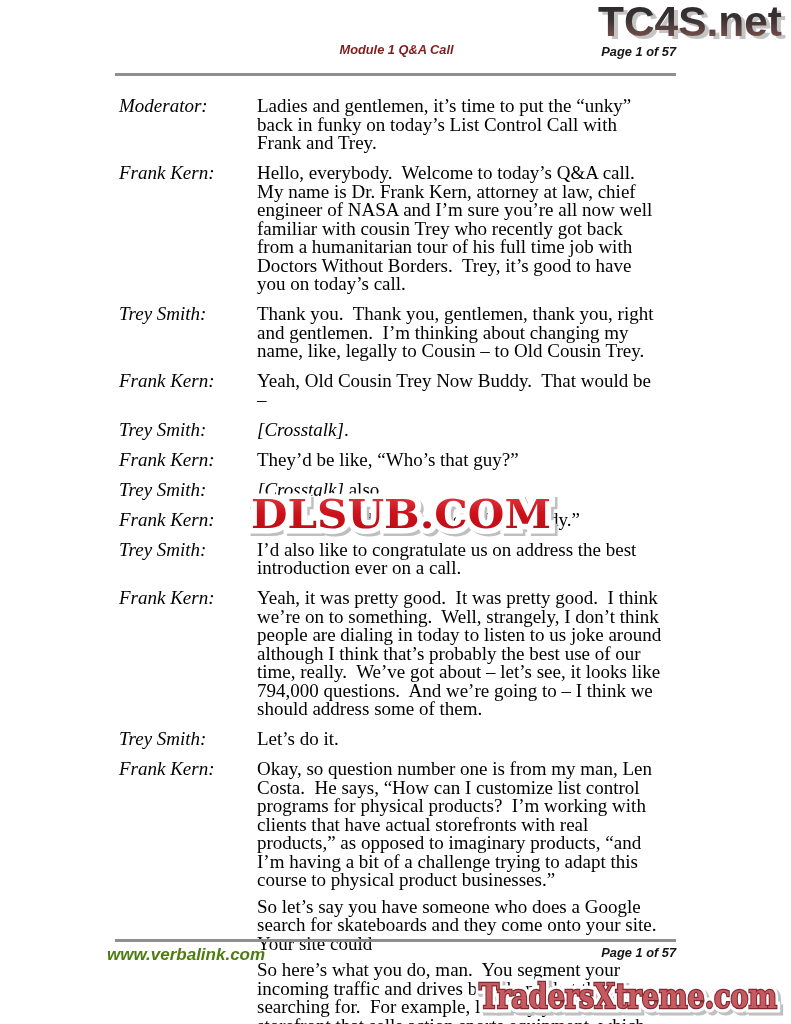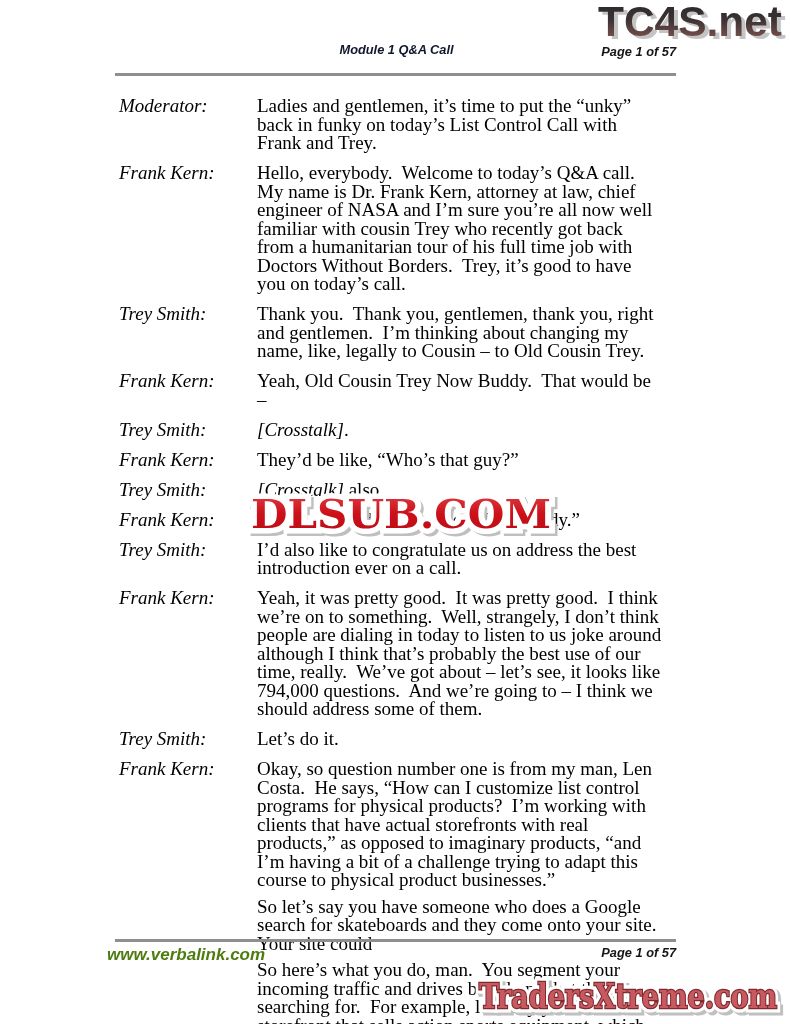--- a/index.html
+++ b/index.html
@@ -13,21 +13,21 @@
     color: #000;
   }
   
   .hdr-center {
     position: absolute;
     left: 117px; top: 42px; width: 559px;
     text-align: center;
     font-family: "Liberation Sans", sans-serif;
     font-weight: bold; font-style: italic;
     font-size: 12.8px; line-height: 15.2px;
-    color: #0f172a;
+    color: #7f1d1d;
   }
   .hdr-page {
     position: absolute;
     top: 44px; right: 115px;
     font-family: "Liberation Sans", sans-serif;
     font-weight: bold; font-style: italic;
     font-size: 12.8px; color: #151515;
   }
   .rule {
     position: absolute;

